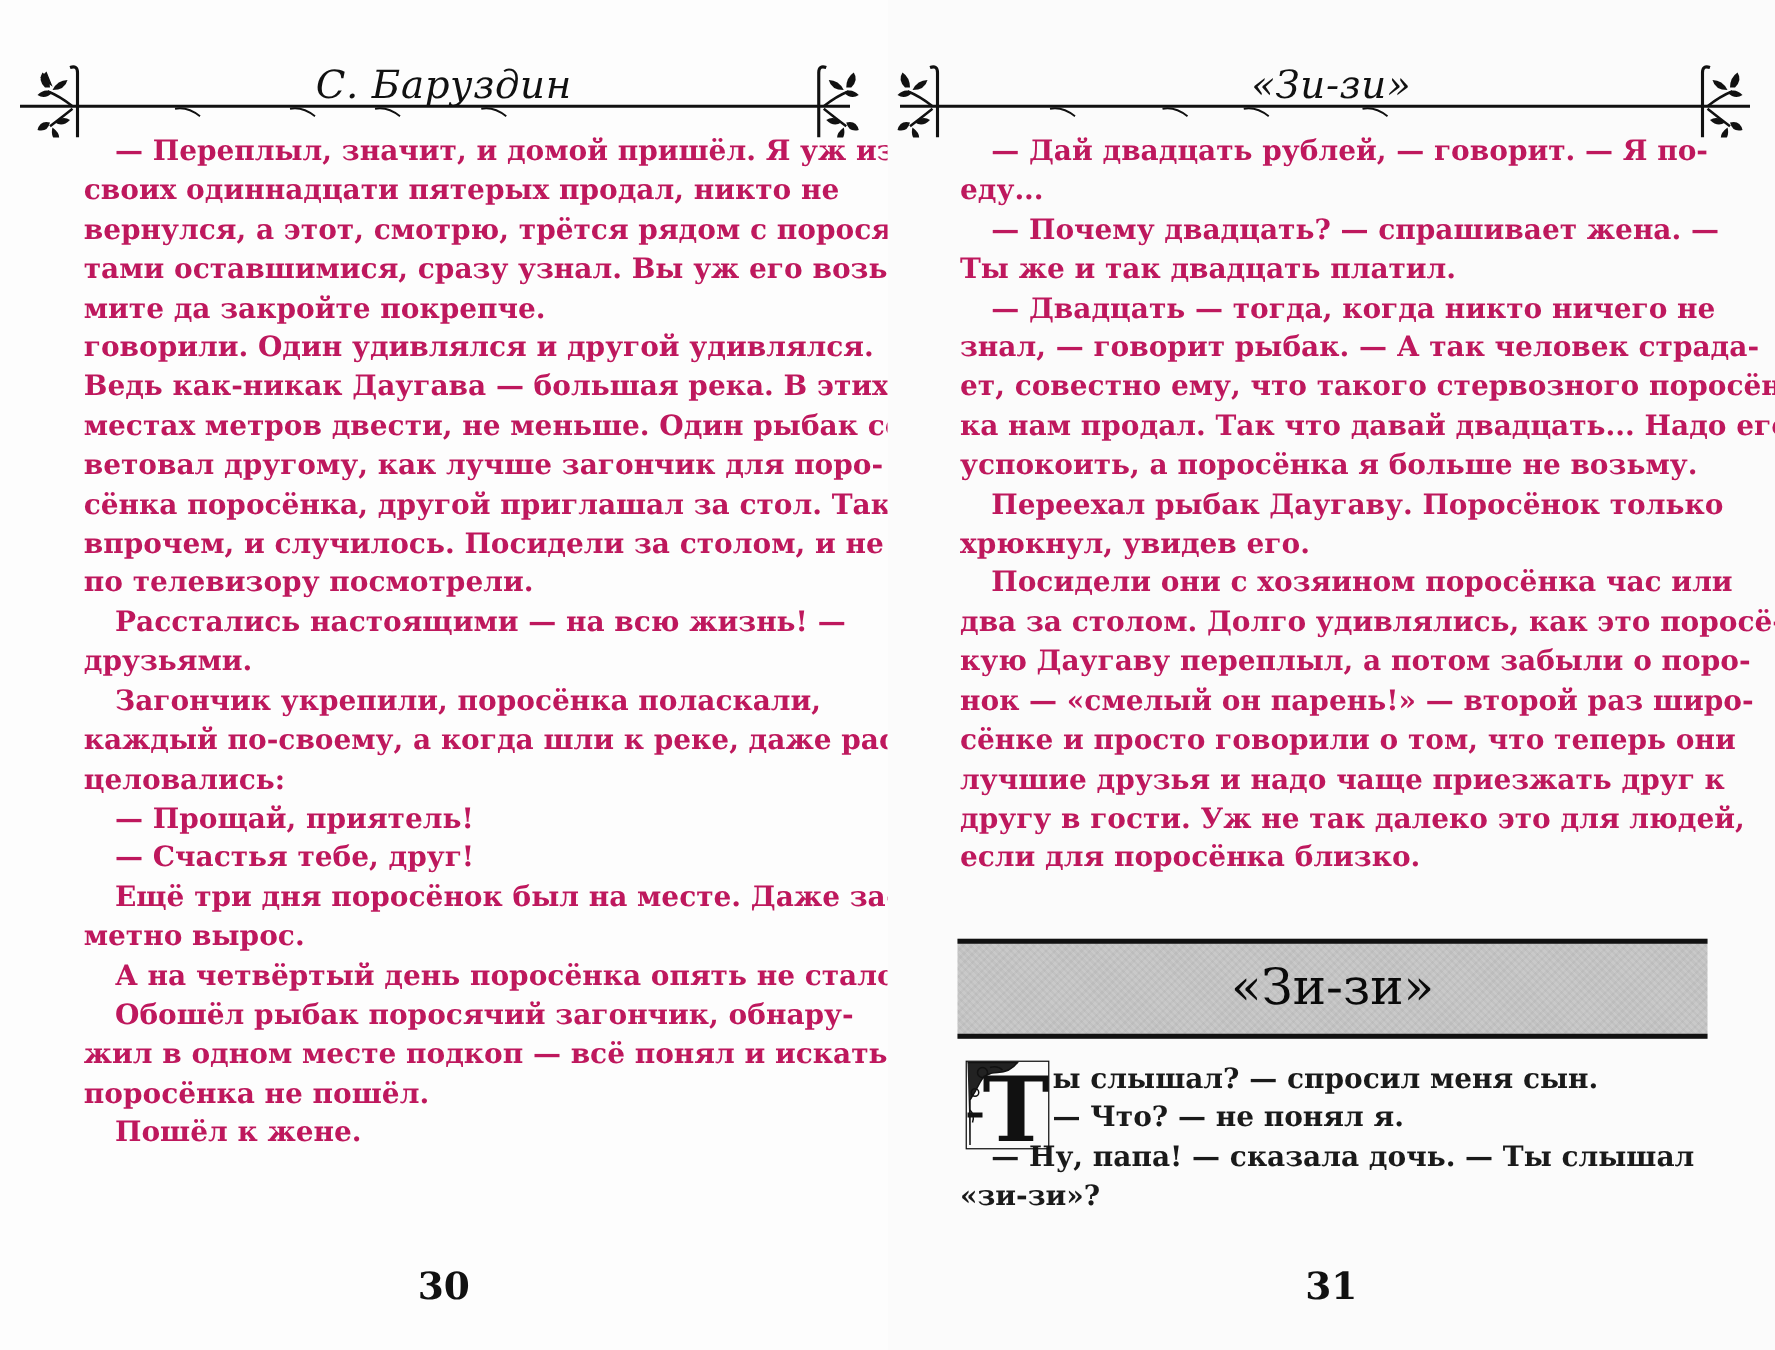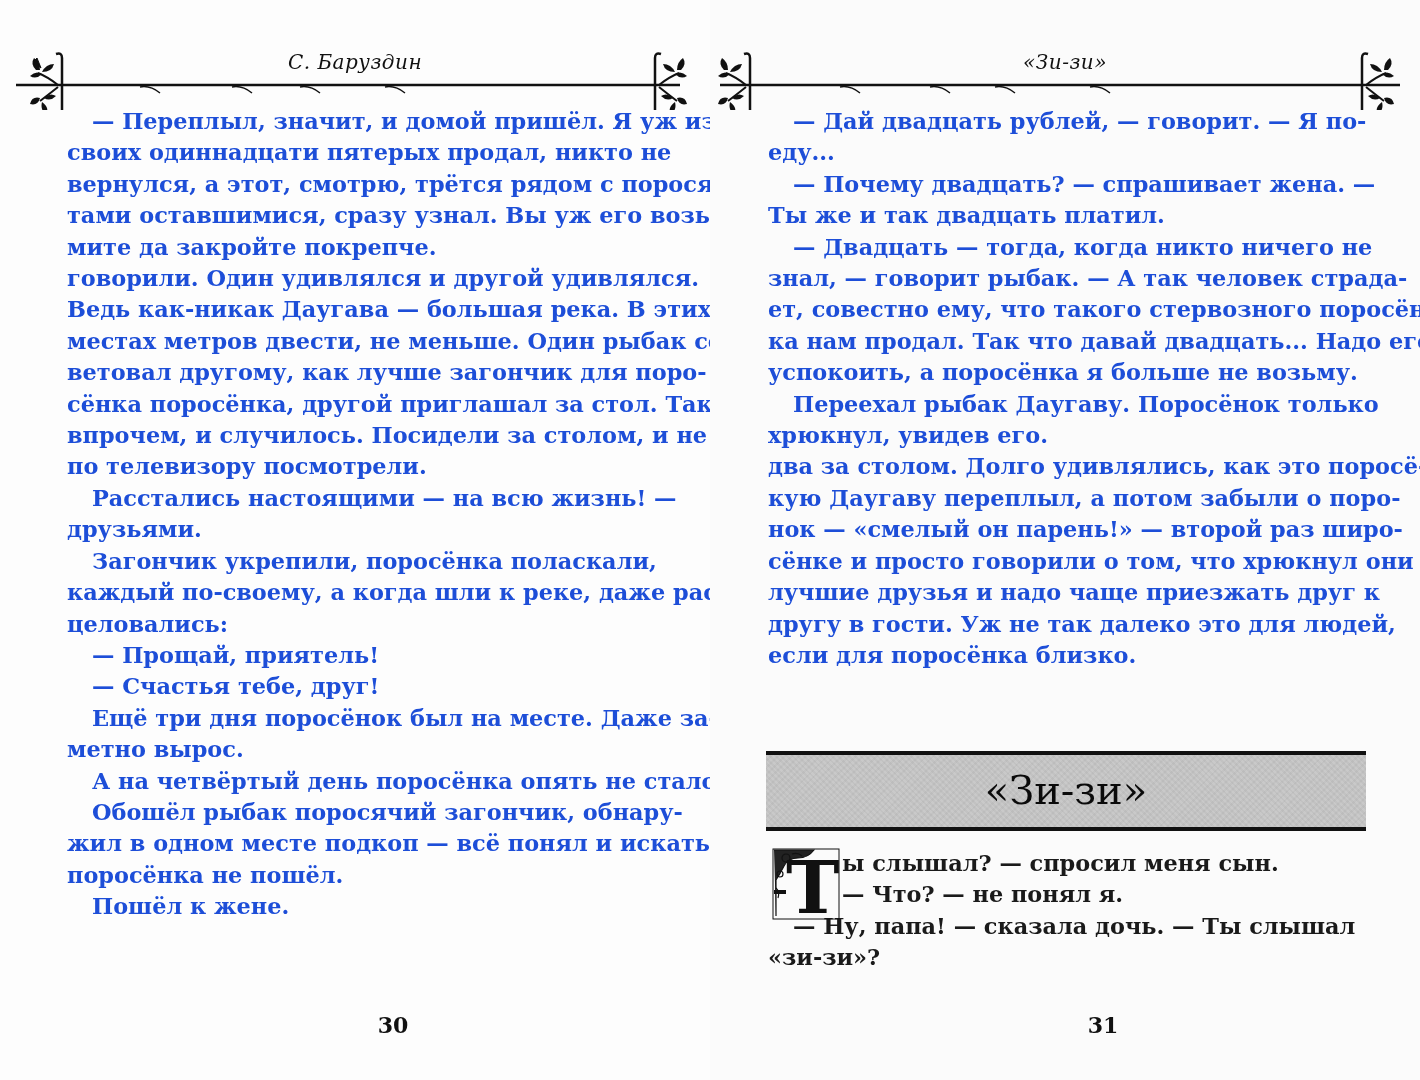--- a/index.html
+++ b/index.html
@@ -19,45 +19,45 @@
 
   .header {
     position: absolute; top: 40px; left: 0; width: 710px; height: 70px;
   }
   .header svg { position: absolute; left: 0; top: 0; }
   .running-title {
     position: absolute; top: 10px; left: 0; width: 100%;
     text-align: center;
     font-family: "DejaVu Serif", serif;
     font-style: italic;
-    font-size: 20px;
+    font-size: 31px;
     letter-spacing: 0.5px;
     color: #111;
   }
 
   .body-text {
     position: absolute; top: 106px;
     width: 585px;
     font-size: 22.4px;
     line-height: 31.4px;
     font-weight: bold;
-    color: #1d4ed8;
+    color: #be185d;
   }
   .page.left .body-text { left: 67px; }
   .page.right .body-text { left: 58px; }
   .line {
     display: block; white-space: nowrap;
     text-align: justify; text-align-last: justify;
   }
   .line.indent { padding-left: 25px; }
   .line.last { text-align-last: left; }
 
   .page-number {
     position: absolute; top: 1012px; width: 100%;
-    text-align: center; font-size: 22px; font-weight: bold; margin-left: 38px;
+    text-align: center; font-size: 30px; font-weight: bold;
   }
 
   .chapter-banner {
     position: absolute; top: 751px; left: 56px; width: 600px; height: 80px;
     border-top: 4px solid #111; border-bottom: 4px solid #111;
     background:
       repeating-linear-gradient(45deg, rgba(0,0,0,0.035) 0 2px, transparent 2px 4px),
       repeating-linear-gradient(-45deg, rgba(0,0,0,0.03) 0 2px, transparent 2px 5px),
       #c9c9c9;
     box-sizing: border-box;
@@ -194,24 +194,25 @@
       <span class="line last">еду...</span>
       <span class="line indent">— Почему двадцать? — спрашивает жена. —</span>
       <span class="line last">Ты же и так двадцать платил.</span>
       <span class="line indent">— Двадцать — тогда, когда никто ничего не</span>
       <span class="line">знал, — говорит рыбак. — А так человек страда-</span>
       <span class="line">ет, совестно ему, что такого стервозного поросён-</span>
       <span class="line">ка нам продал. Так что давай двадцать... Надо его</span>
       <span class="line last">успокоить, а поросёнка я больше не возьму.</span>
       <span class="line indent">Переехал рыбак Даугаву. Поросёнок только</span>
       <span class="line last">хрюкнул, увидев его.</span>
+      <span class="line indent">Посидели они с хозяином поросёнка час или</span>
       <span class="line">два за столом. Долго удивлялись, как это поросё-</span>
       <span class="line">кую Даугаву переплыл, а потом забыли о поро-</span>
       <span class="line">нок — «смелый он парень!» — второй раз широ-</span>
-      <span class="line">сёнке и просто говорили о том, что хрюкнул они</span>
+      <span class="line">сёнке и просто говорили о том, что теперь они</span>
       <span class="line">лучшие друзья и надо чаще приезжать друг к</span>
       <span class="line">другу в гости. Уж не так далеко это для людей,</span>
       <span class="line last">если для поросёнка близко.</span>
     </div>
 
   <div class="chapter-banner">
     <div class="chapter-title">«Зи-зи»</div>
   </div>
 
   <div class="chapter-start">

